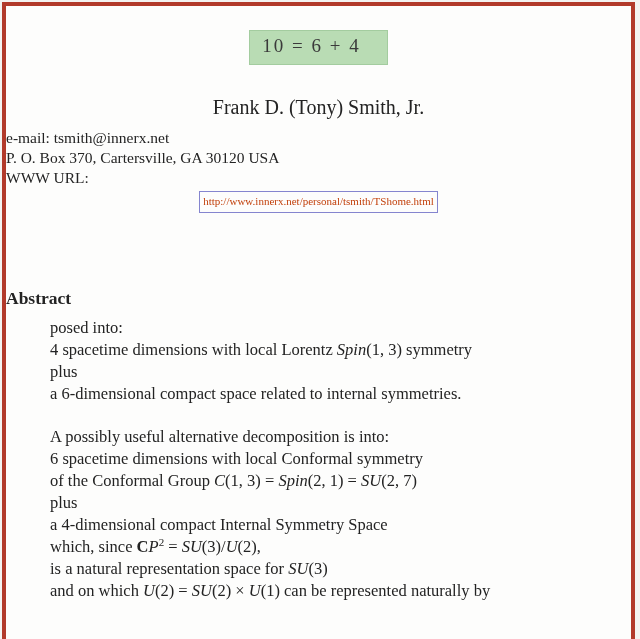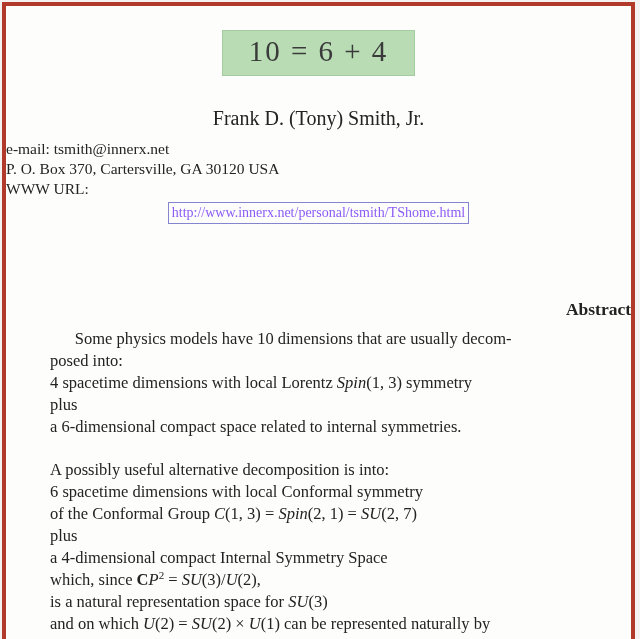--- a/index.html
+++ b/index.html
@@ -24,22 +24,22 @@
     color: var(--text, #232323);
   }
   .eq-wrap {
     text-align: center;
     margin-top: 24px;
   }
   .eq-box {
     display: inline-block;
     background: var(--equation_bg, #b9dcb4);
     border: 1px solid var(--equation_border, #a6cfa2);
-    padding: 4px 26px 7px 26px;
-    font-size: 29px;
+    padding: 4px 26px 7px 12px;
+    font-size: 19px;
     line-height: 1.15;
     letter-spacing: 2px;
     color: #3a3a3a;
   }
   .author {
     margin-top: 30px;
     text-align: center;
     font-size: 20px;
     line-height: 24px;
   }
@@ -50,28 +50,28 @@
     line-height: 20px;
   }
   .url-line {
     text-align: center;
     margin-top: 3px;
   }
   .url-box {
     display: inline-block;
     border: 1px solid var(--link_box_border, #8585cf);
     padding: 0 3px 1px 3px;
-    font-size: 14px;
+    font-size: 11px;
     line-height: 19px;
-    color: #8b5cf6;
+    color: #c2410c;
     text-decoration: none;
   }
   .abs-head {
     margin-top: 74px;
-    text-align: right;
+    text-align: left;
     font-weight: bold;
     font-size: 17.5px;
     line-height: 22px;
   }
   .abs-body {
     margin-top: 8px;
     padding: 0 30px 0 44px;
     font-size: 16.5px;
     line-height: 22px;
   }
@@ -104,21 +104,20 @@
   </div>
 
   <div class="url-line">
     <a class="url-box" href="#">http://www.innerx.net/personal/tsmith/TShome.html</a>
   </div>
 
   <div class="abs-head">Abstract</div>
 
   <div class="abs-body">
     <div class="para1">
-        <div class="tline"><span>  Some physics models have 10 dimensions that are usually decom-</span></div>
         <div class="tline"><span>posed into:</span></div>
         <div class="tline"><span>4 spacetime dimensions with local Lorentz </span><span class="mi">Spin</span><span>(1, 3) symmetry</span></div>
         <div class="tline"><span>plus</span></div>
         <div class="tline"><span>a 6-dimensional compact space related to internal symmetries.</span></div>
       </div>
     <div class="para2">
         <div class="tline"><span>A possibly useful alternative decomposition is into:</span></div>
         <div class="tline"><span>6 spacetime dimensions with local Conformal symmetry</span></div>
         <div class="tline"><span>of the Conformal Group </span><span class="mi">C</span><span>(1, 3) = </span><span class="mi">Spin</span><span>(2, 1) = </span><span class="mi">SU</span><span>(2, 7)</span></div>
         <div class="tline"><span>plus</span></div>

